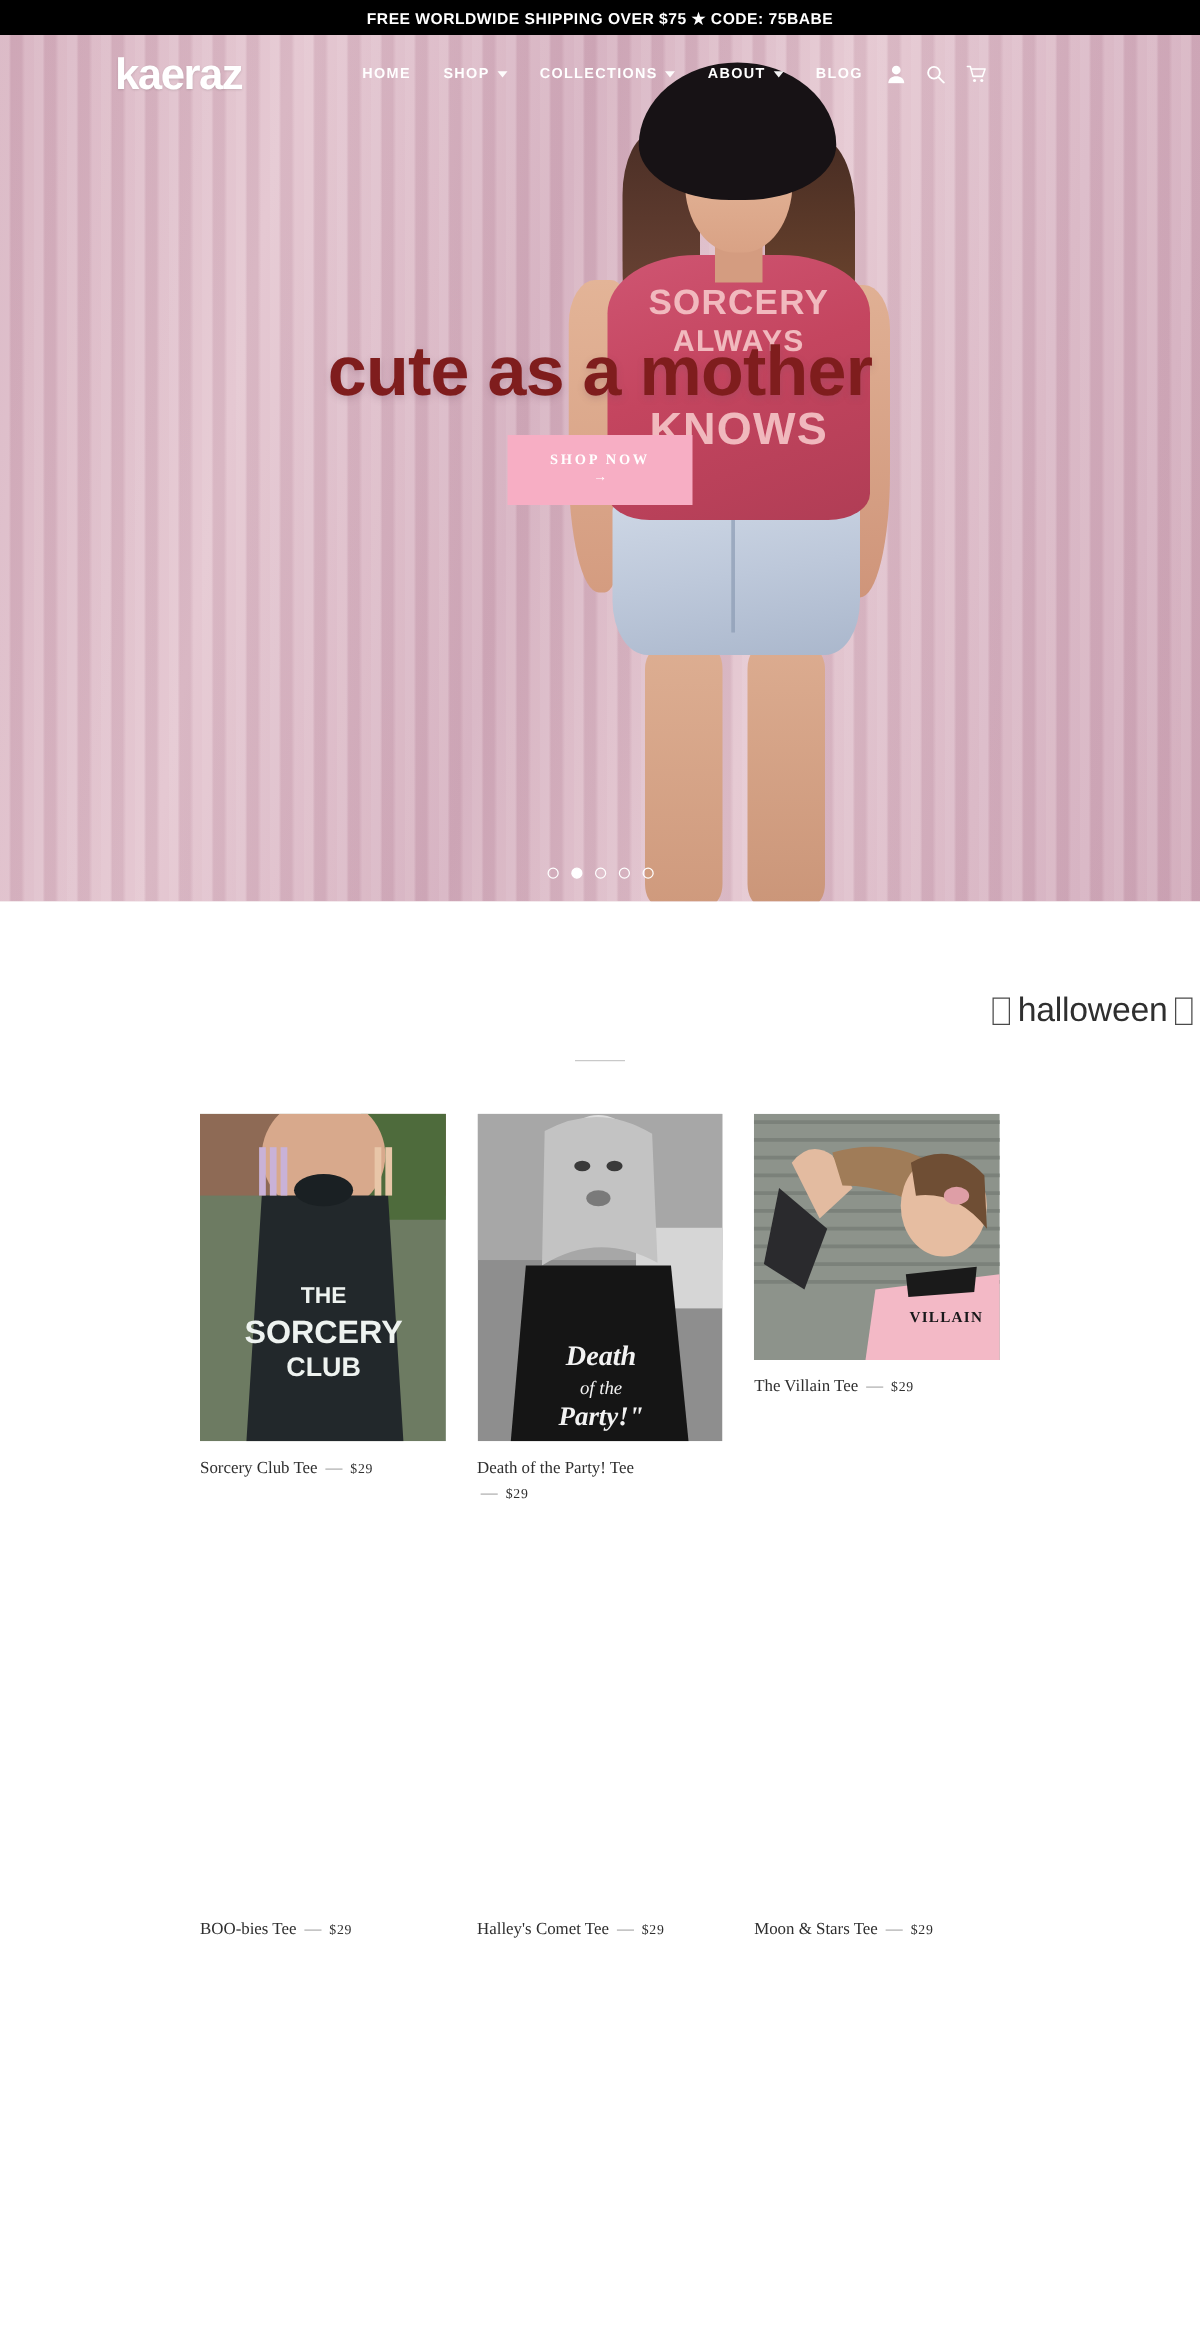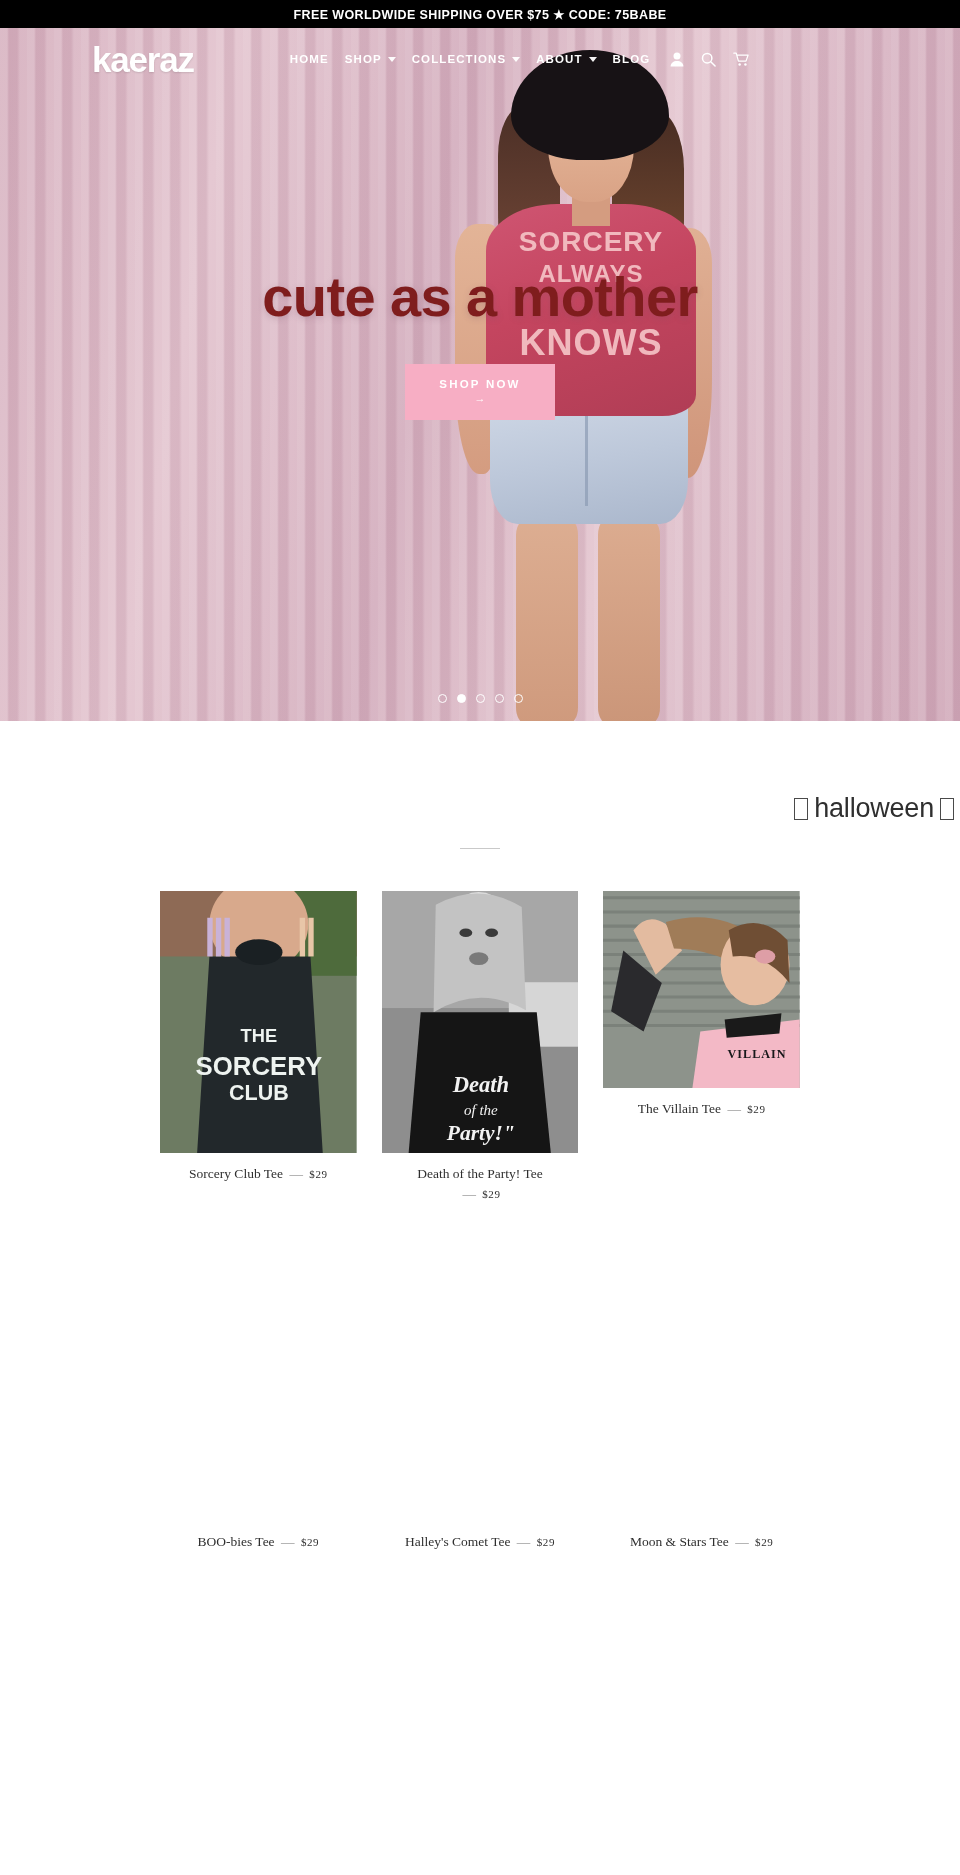--- a/index.html
+++ b/index.html
@@ -164,21 +164,21 @@
     font-size: 35px;
     font-weight: 700;
     letter-spacing: -1.2px;
     font-family: "Liberation Sans", sans-serif;
     line-height: 1;
     text-shadow: 0 1px 2px rgba(0,0,0,0.12);
   }
   .nav {
     display: flex;
     align-items: center;
-    gap: 16px;
+    gap: 26px;
     margin-left: 96px;
   }
   .nav-item {
     display: flex;
     align-items: center;
     gap: 6px;
     color: #ffffff;
     font-size: 11.5px;
     font-weight: 700;
     letter-spacing: 1.1px;
@@ -211,27 +211,27 @@
   .hero-title {
     color: #7f1d1d;
     font-size: 56px;
     font-weight: 700;
     letter-spacing: -0.6px;
     line-height: 1.1;
     text-shadow: 0 2px 6px rgba(120,80,100,0.25);
   }
   .hero-btn {
     display: inline-block;
-    margin-top: 36px;
+    margin-top: 20px;
     background: #f7aec4;
     color: #ffffff;
     padding: 14px 34px 16px;
     border: none;
     cursor: pointer;
-    font-family: Liberation Sans, sans-serif;
+    font-family: Liberation Serif, serif;
   }
   .hero-btn-label {
     display: block;
     font-size: 11.5px;
     font-weight: 700;
     letter-spacing: 2.2px;
   }
   .hero-btn-arrow {
     display: block;
     margin-top: 3px;
@@ -282,21 +282,21 @@
   }
 
   
   .grid {
     width: 640px;
     margin: 42px auto 0;
     display: grid;
     grid-template-columns: repeat(3, 1fr);
     column-gap: 25px;
   }
-  .cell { text-align: center; }
+  .cell { }
   .thumb {
     width: 100%;
     display: block;
     overflow: hidden;
     background: #ffffff;
     cursor: pointer;
   }
   .thumb.empty { background: #ffffff; }
   .ph { width: 100%; height: 100%; display: block; }
   .caption {

